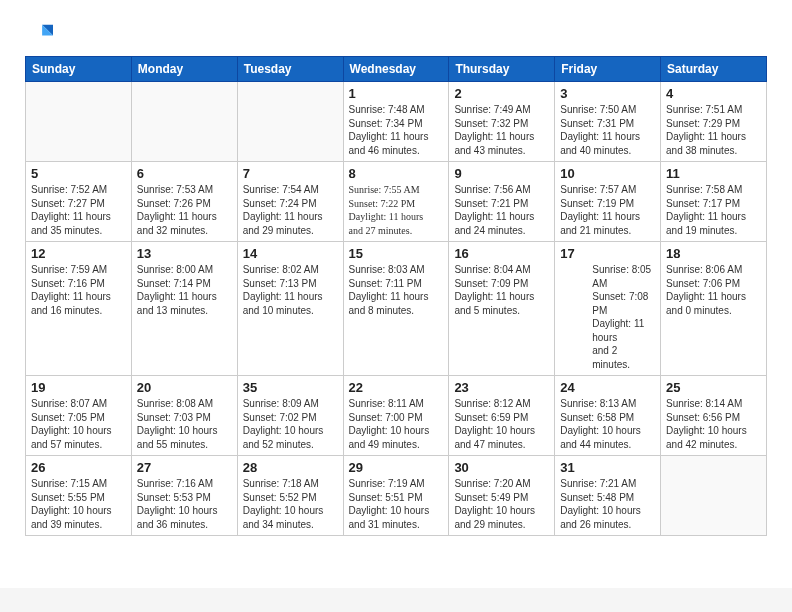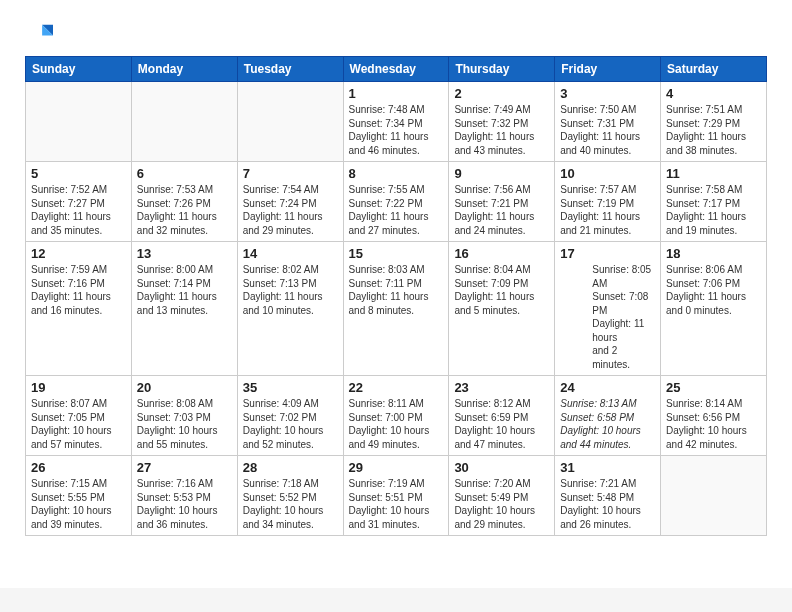--- a/index.html
+++ b/index.html
@@ -182,21 +182,21 @@
           </td>
           <td>
             <span class="day-number">7</span>
             <div class="day-info" style="white-space: pre-line;">Sunrise: 7:54 AM
 Sunset: 7:24 PM
 Daylight: 11 hours
 and 29 minutes.</div>
           </td>
           <td>
             <span class="day-number">8</span>
-            <div class="day-info" style="white-space: pre-line;">Sunrise: 7:55 AM
+            <div class="day-info" style="white-space: pre-line; font-family: Liberation Serif, serif;">Sunrise: 7:55 AM
 Sunset: 7:22 PM
 Daylight: 11 hours
 and 27 minutes.</div>
           </td>
           <td>
             <span class="day-number">9</span>
             <div class="day-info" style="white-space: pre-line;">Sunrise: 7:56 AM
 Sunset: 7:21 PM
 Daylight: 11 hours
 and 24 minutes.</div>
@@ -277,42 +277,42 @@
           </td>
           <td>
             <span class="day-number">20</span>
             <div class="day-info" style="white-space: pre-line;">Sunrise: 8:08 AM
 Sunset: 7:03 PM
 Daylight: 10 hours
 and 55 minutes.</div>
           </td>
           <td>
             <span class="day-number">35</span>
-            <div class="day-info" style="white-space: pre-line;">Sunrise: 4:09 AM
+            <div class="day-info" style="white-space: pre-line;">Sunrise: 8:09 AM
 Sunset: 7:02 PM
 Daylight: 10 hours
 and 52 minutes.</div>
           </td>
           <td>
             <span class="day-number">22</span>
             <div class="day-info" style="white-space: pre-line;">Sunrise: 8:11 AM
 Sunset: 7:00 PM
 Daylight: 10 hours
 and 49 minutes.</div>
           </td>
           <td>
             <span class="day-number">23</span>
             <div class="day-info" style="white-space: pre-line;">Sunrise: 8:12 AM
 Sunset: 6:59 PM
 Daylight: 10 hours
 and 47 minutes.</div>
           </td>
           <td>
             <span class="day-number">24</span>
-            <div class="day-info" style="white-space: pre-line; font-style: italic;">Sunrise: 8:13 AM
+            <div class="day-info" style="white-space: pre-line;">Sunrise: 8:13 AM
 Sunset: 6:58 PM
 Daylight: 10 hours
 and 44 minutes.</div>
           </td>
           <td>
             <span class="day-number">25</span>
             <div class="day-info" style="white-space: pre-line;">Sunrise: 8:14 AM
 Sunset: 6:56 PM
 Daylight: 10 hours
 and 42 minutes.</div>

